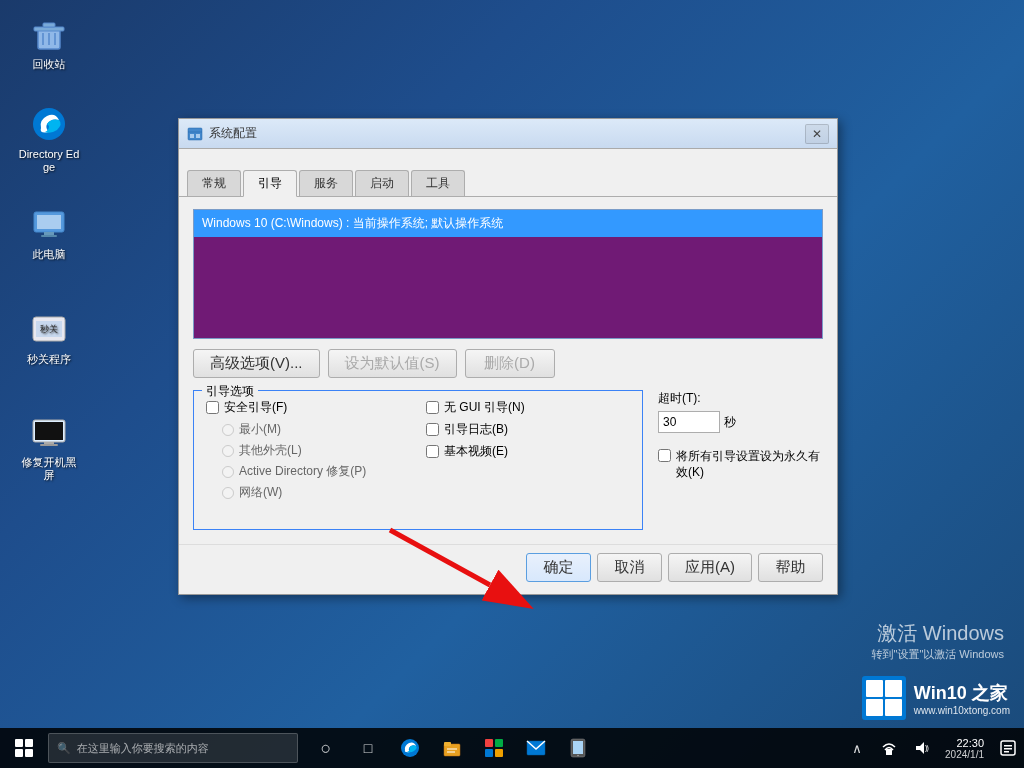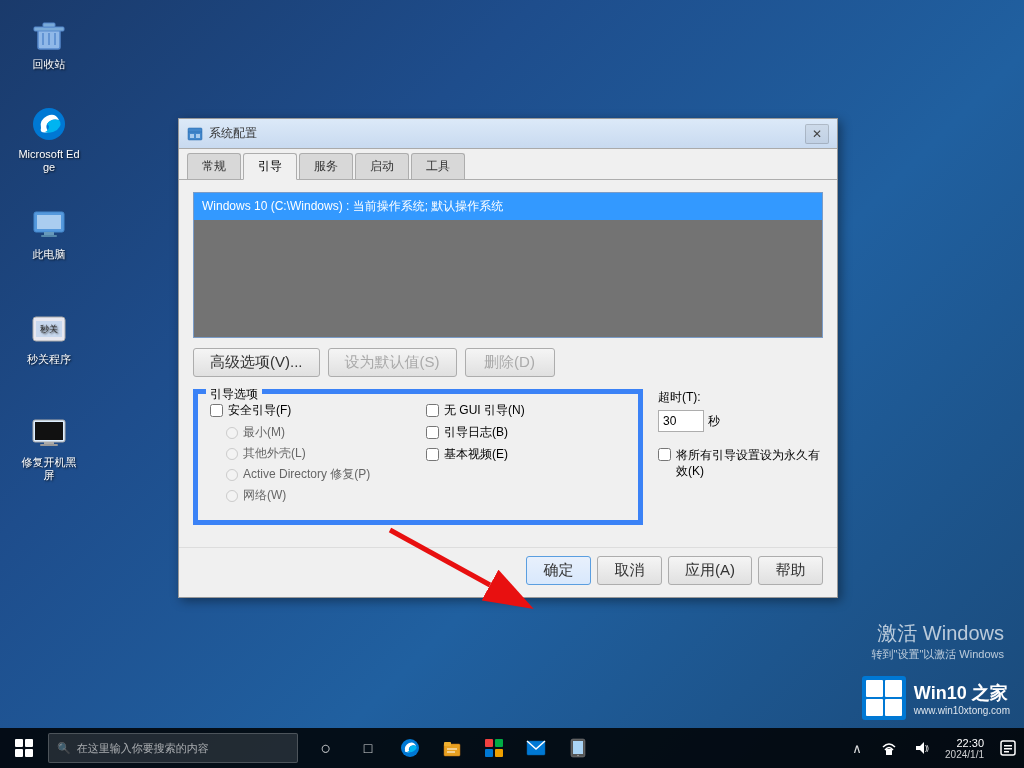--- a/index.html
+++ b/index.html
@@ -176,41 +176,42 @@
     .dialog-tab {
       padding: 4px 14px;
       border: 1px solid #adadad;
       border-bottom: none;
       background: #d8d8d8;
       font-size: 12px;
       cursor: pointer;
       margin-right: 2px;
       border-radius: 3px 3px 0 0;
       color: #333;
+      margin-top: 17px;
     }
     .dialog-tab.active {
       background: #f0f0f0;
       border-bottom: 1px solid #f0f0f0;
       margin-bottom: -1px;
       font-weight: normal;
       color: #000;
       z-index: 1;
     }
 
     
     .dialog-body {
       padding: 12px 14px;
       background: #f0f0f0;
     }
 
     
     .os-listbox {
       border: 1px solid #7a9cc8;
-      background: #737373;
-      height: 146px;
+      background: #701a75;
+      height: 130px;
       margin-bottom: 10px;
       overflow: hidden;
     }
     .os-listbox-item {
       background: #3399ff;
       color: white;
       padding: 5px 8px;
       font-size: 12px;
     }
 
@@ -227,23 +228,23 @@
       border-radius: 3px;
       font-size: 15px;
       cursor: pointer;
       color: #333;
       min-width: 90px;
     }
     .win-btn:disabled { color: #aaa; cursor: default; }
 
     
     .boot-options-group {
-      border: 5px solid #3b82f6;
-      padding: 8px 12px 12px;
-      margin-bottom: 10px;
+      border: 1px solid #3b82f6;
+      padding: 8px 12px 24px;
+      margin-bottom: 2px;
       position: relative;
     }
     .boot-options-legend {
       position: absolute;
       top: -8px;
       left: 8px;
       background: #f0f0f0;
       padding: 0 4px;
       font-size: 12px;
     }
@@ -285,21 +286,21 @@
       width: 12px;
       height: 12px;
     }
     .timeout-label { font-size: 12px; margin-bottom: 4px; }
     .timeout-row {
       display: flex;
       align-items: center;
       gap: 4px;
     }
     .timeout-input {
-      width: 46px;
+      width: 62px;
       height: 22px;
       border: 1px solid #adadad;
       padding: 2px 4px;
       font-size: 12px;
       background: white;
     }
     .timeout-unit { font-size: 12px; }
 
     
     .dialog-footer {
@@ -376,21 +377,21 @@
 </div>
 
 <div class="desktop-icon" style="left:14px; top:100px;">
   <div class="icon-img">
     <svg width="36" height="36" viewBox="0 0 36 36">
       <circle cx="18" cy="18" r="16" fill="#0078d4"></circle>
       <path d="M10 22 Q8 14 16 10 Q24 6 28 14 Q20 12 16 18 Q14 22 18 26 Q8 28 10 22Z" fill="white"></path>
       <path d="M16 18 Q20 12 28 14 Q32 18 26 24 Q20 28 14 26 Q18 24 18 20Z" fill="#00b4f1"></path>
     </svg>
   </div>
-  <span class="icon-label">Microsoft Edge</span>
+  <span class="icon-label">Directory Edge</span>
 </div>
 
 <div class="desktop-icon" style="left:14px; top:200px;">
   <div class="icon-img">
     <svg width="36" height="36" viewBox="0 0 36 36">
       <rect x="3" y="6" width="30" height="20" rx="2" fill="#5599dd" stroke="#4488cc" stroke-width="1"></rect>
       <rect x="6" y="9" width="24" height="14" fill="#aacdf0"></rect>
       <rect x="13" y="26" width="10" height="4" fill="#6699bb"></rect>
       <rect x="10" y="29" width="16" height="2" rx="1" fill="#5588aa"></rect>
     </svg>

